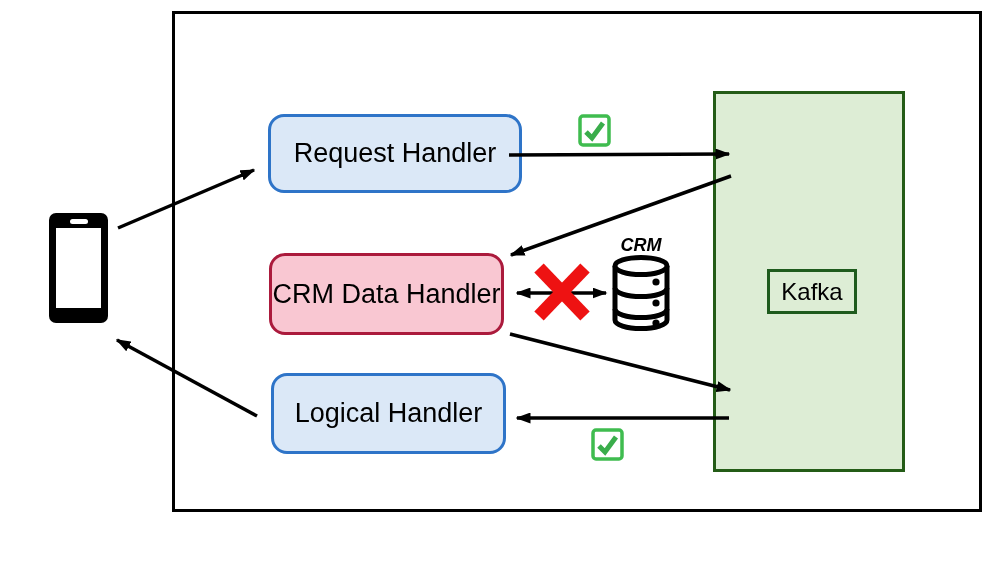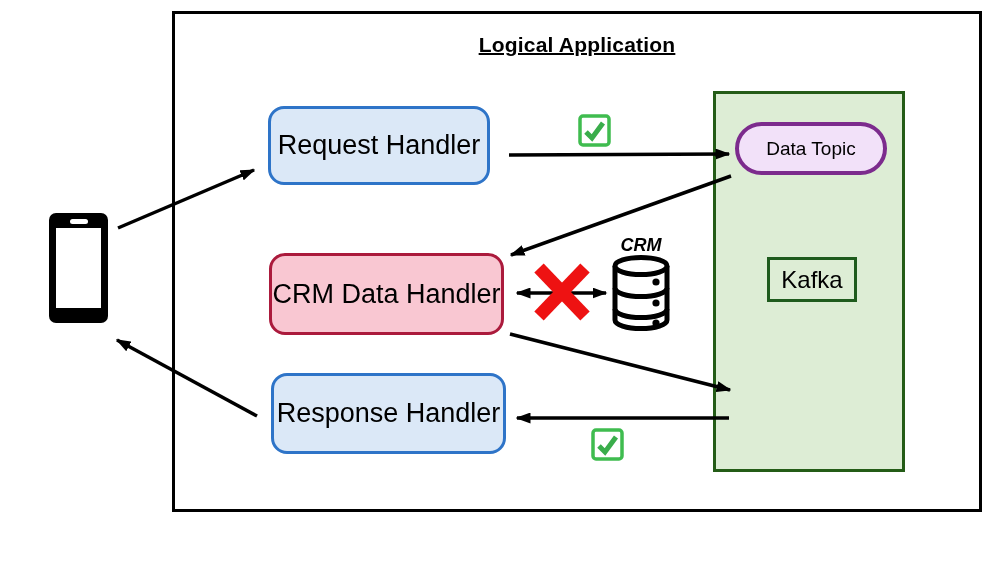--- a/index.html
+++ b/index.html
@@ -19,37 +19,37 @@
     text-decoration-thickness:2px;letter-spacing:.2px;
   }
   
   .handler{
     box-sizing:border-box;border-radius:16px;display:flex;
     align-items:center;justify-content:center;font-size:27px;
     text-align:center;line-height:1.05;
   }
   .blue{background:#dbe8f7;border:3px solid #2e74c8;}
   .pink{background:#f9c7d2;border:3px solid #ab1a3c;}
-  #request-handler{left:268px;top:106px;width:222px;height:79px;}
+  #request-handler{left:268px;top:114px;width:254px;height:79px;}
   #crm-data-handler{left:269px;top:253px;width:235px;height:82px;}
   #response-handler{left:271px;top:373px;width:235px;height:81px;}
   
   #kafka-box{
     left:713px;top:91px;width:192px;height:381px;box-sizing:border-box;
     background:#ddedd5;border:3px solid #245c17;
   }
   .topic-pill{
     box-sizing:border-box;background:#f2e1f9;border:4px solid #7c2b8d;
     border-radius:28px;display:flex;align-items:center;justify-content:center;
     font-size:19px;text-align:center;line-height:1.15;
   }
   #data-topic{left:735px;top:122px;width:152px;height:53px;}
   #crm-output-topic{left:735px;top:384px;width:152px;height:56px;padding:0 14px;}
   #kafka-label{
-    left:767px;top:257px;width:90px;height:45px;box-sizing:border-box;
+    left:767px;top:269px;width:90px;height:45px;box-sizing:border-box;
     border:3px solid #1e5b1d;display:flex;align-items:center;justify-content:center;
     font-size:24px;
   }
   
   #phone{left:49px;top:213px;width:59px;height:110px;background:#000;border-radius:7px;}
   #phone .screen{position:absolute;left:7px;top:15px;width:45px;height:80px;background:#fff;}
   #phone .speaker{position:absolute;left:21px;top:6px;width:18px;height:5px;background:#fff;border-radius:3px;}
   
   #caption{
     left:172px;top:531px;width:810px;text-align:center;
@@ -57,41 +57,37 @@
   }
   svg{display:block;}
   #arrow-layer{left:0;top:0;pointer-events:none;}
 </style>
 </head>
 <body>
 
 <div id="stage">
 
   <div class="abs" id="app-box"></div>
-  <div class="abs" id="diagram-title">Logical Application</div>
 
   <div class="abs" id="phone">
     <div class="speaker"></div>
     <div class="screen"></div>
   </div>
 
   <div class="abs handler blue" id="request-handler">
     <span>Request Handler</span>
   </div>
   <div class="abs handler pink" id="crm-data-handler">
     <span>CRM Data Handler</span>
   </div>
   <div class="abs handler blue" id="response-handler">
-    <span>Response Handler</span>
+    <span>Logical Handler</span>
   </div>
 
   <div class="abs" id="kafka-box"></div>
-  <div class="abs topic-pill" id="data-topic">
-    <span>Data Topic</span>
-  </div>
   <div class="abs" id="kafka-label">
     <span>Kafka</span>
   </div>
 
   <svg class="abs" style="left:608px;top:236px;" width="64" height="98" viewBox="0 0 64 98">
     <text x="33" y="15" text-anchor="middle" font-size="18" font-weight="bold" font-style="italic">CRM</text>
     <path d="M7,30 V84 a26,8.5 0 0 0 52,0 V30" fill="#fff" stroke="#000" stroke-width="5"></path>
     <ellipse cx="33" cy="30" rx="26" ry="8.5" fill="#fff" stroke="#000" stroke-width="5"></ellipse>
     <path d="M7,52 a26,8.5 0 0 0 52,0" fill="none" stroke="#000" stroke-width="5"></path>
     <path d="M7,73 a26,8.5 0 0 0 52,0" fill="none" stroke="#000" stroke-width="5"></path>

